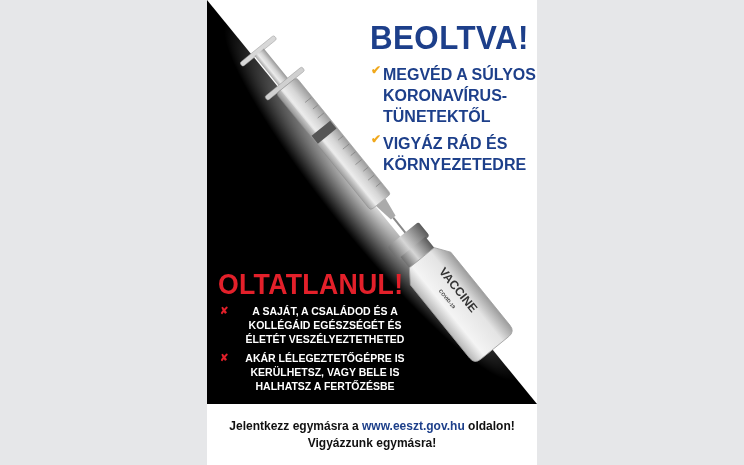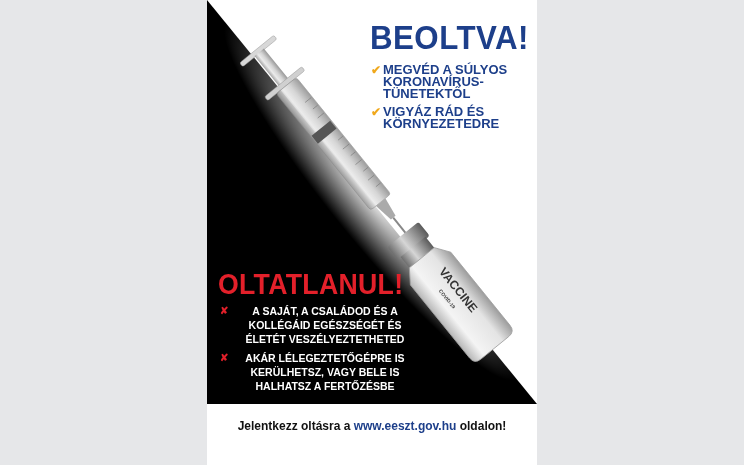--- a/index.html
+++ b/index.html
@@ -5,21 +5,21 @@
   html,body{margin:0;padding:0;}
   body{width:744px;height:465px;background:#e6e7e9;position:relative;overflow:hidden;font-family:"Liberation Sans",sans-serif;}
   .poster{position:absolute;left:207px;top:0;width:330px;height:465px;background:#ffffff;overflow:hidden;}
   .dark{position:absolute;left:0;top:0;width:330px;height:404px;}
   .dark svg{display:block;}
   .art{position:absolute;left:0;top:0;width:330px;height:404px;}
   .beoltva{position:absolute;left:163px;top:18px;font-size:34px;font-weight:bold;color:#1d3f8a;letter-spacing:0.5px;font-family:"Liberation Sans",sans-serif;transform:scaleX(0.92);transform-origin:left top;}
   .pos-list{position:absolute;left:164px;top:64px;width:165px;}
   .pos-item{display:flex;align-items:flex-start;margin-bottom:6px;}
   .check{color:#f0a81c;font-size:12px;font-weight:bold;width:12px;flex:none;line-height:13px;}
-  .pos-text{color:#1d3f8a;font-size:13px;font-weight:bold;line-height:12px;text-transform:uppercase;}
+  .pos-text{color:#1d3f8a;font-size:16px;font-weight:bold;line-height:21px;text-transform:uppercase;}
   .oltatlanul{position:absolute;left:11px;top:268px;font-size:29px;font-weight:bold;color:#e3202a;letter-spacing:0.3px;transform:scaleX(0.92);transform-origin:left top;}
   .neg-list{position:absolute;left:13px;top:304px;width:200px;}
   .neg-item{display:flex;align-items:flex-start;margin-bottom:5px;}
   .xmark{color:#e3202a;font-size:10px;font-weight:bold;width:10px;flex:none;line-height:14px;}
   .neg-text{color:#ffffff;font-size:10.5px;font-weight:bold;line-height:14px;text-transform:uppercase;text-align:center;}
   .footer{position:absolute;left:0;top:404px;width:330px;height:61px;text-align:center;}
   .footer-line1{margin-top:14px;font-size:12px;font-weight:bold;color:#111;line-height:17px;}
   .footer-line2{font-size:12px;font-weight:bold;color:#111;line-height:17px;}
   .link{color:#1d3f8a;}
 </style>
@@ -117,16 +117,17 @@
       <span class="neg-text">A SAJÁT, A CSALÁDOD ÉS A KOLLÉGÁID EGÉSZSÉGÉT ÉS ÉLETÉT VESZÉLYEZTETHETED</span>
     </div>
     <div class="neg-item">
       <span class="xmark">✘</span>
       <span class="neg-text">AKÁR LÉLEGEZTETŐGÉPRE IS KERÜLHETSZ, VAGY BELE IS HALHATSZ A FERTŐZÉSBE</span>
     </div>
   </div>
 
   <div class="footer">
     <div class="footer-line1">
-      <span>Jelentkezz oltásra a </span><span class="link">www.eeszt.gov.hu</span><span> oldalon!</span>
+      <span>Jelentkezz egymásra a </span><span class="link">www.eeszt.gov.hu</span><span> oldalon!</span>
     </div>
+    <div class="footer-line2">Vigyázzunk egymásra!</div>
   </div>
 </div>
 
 </body></html>

